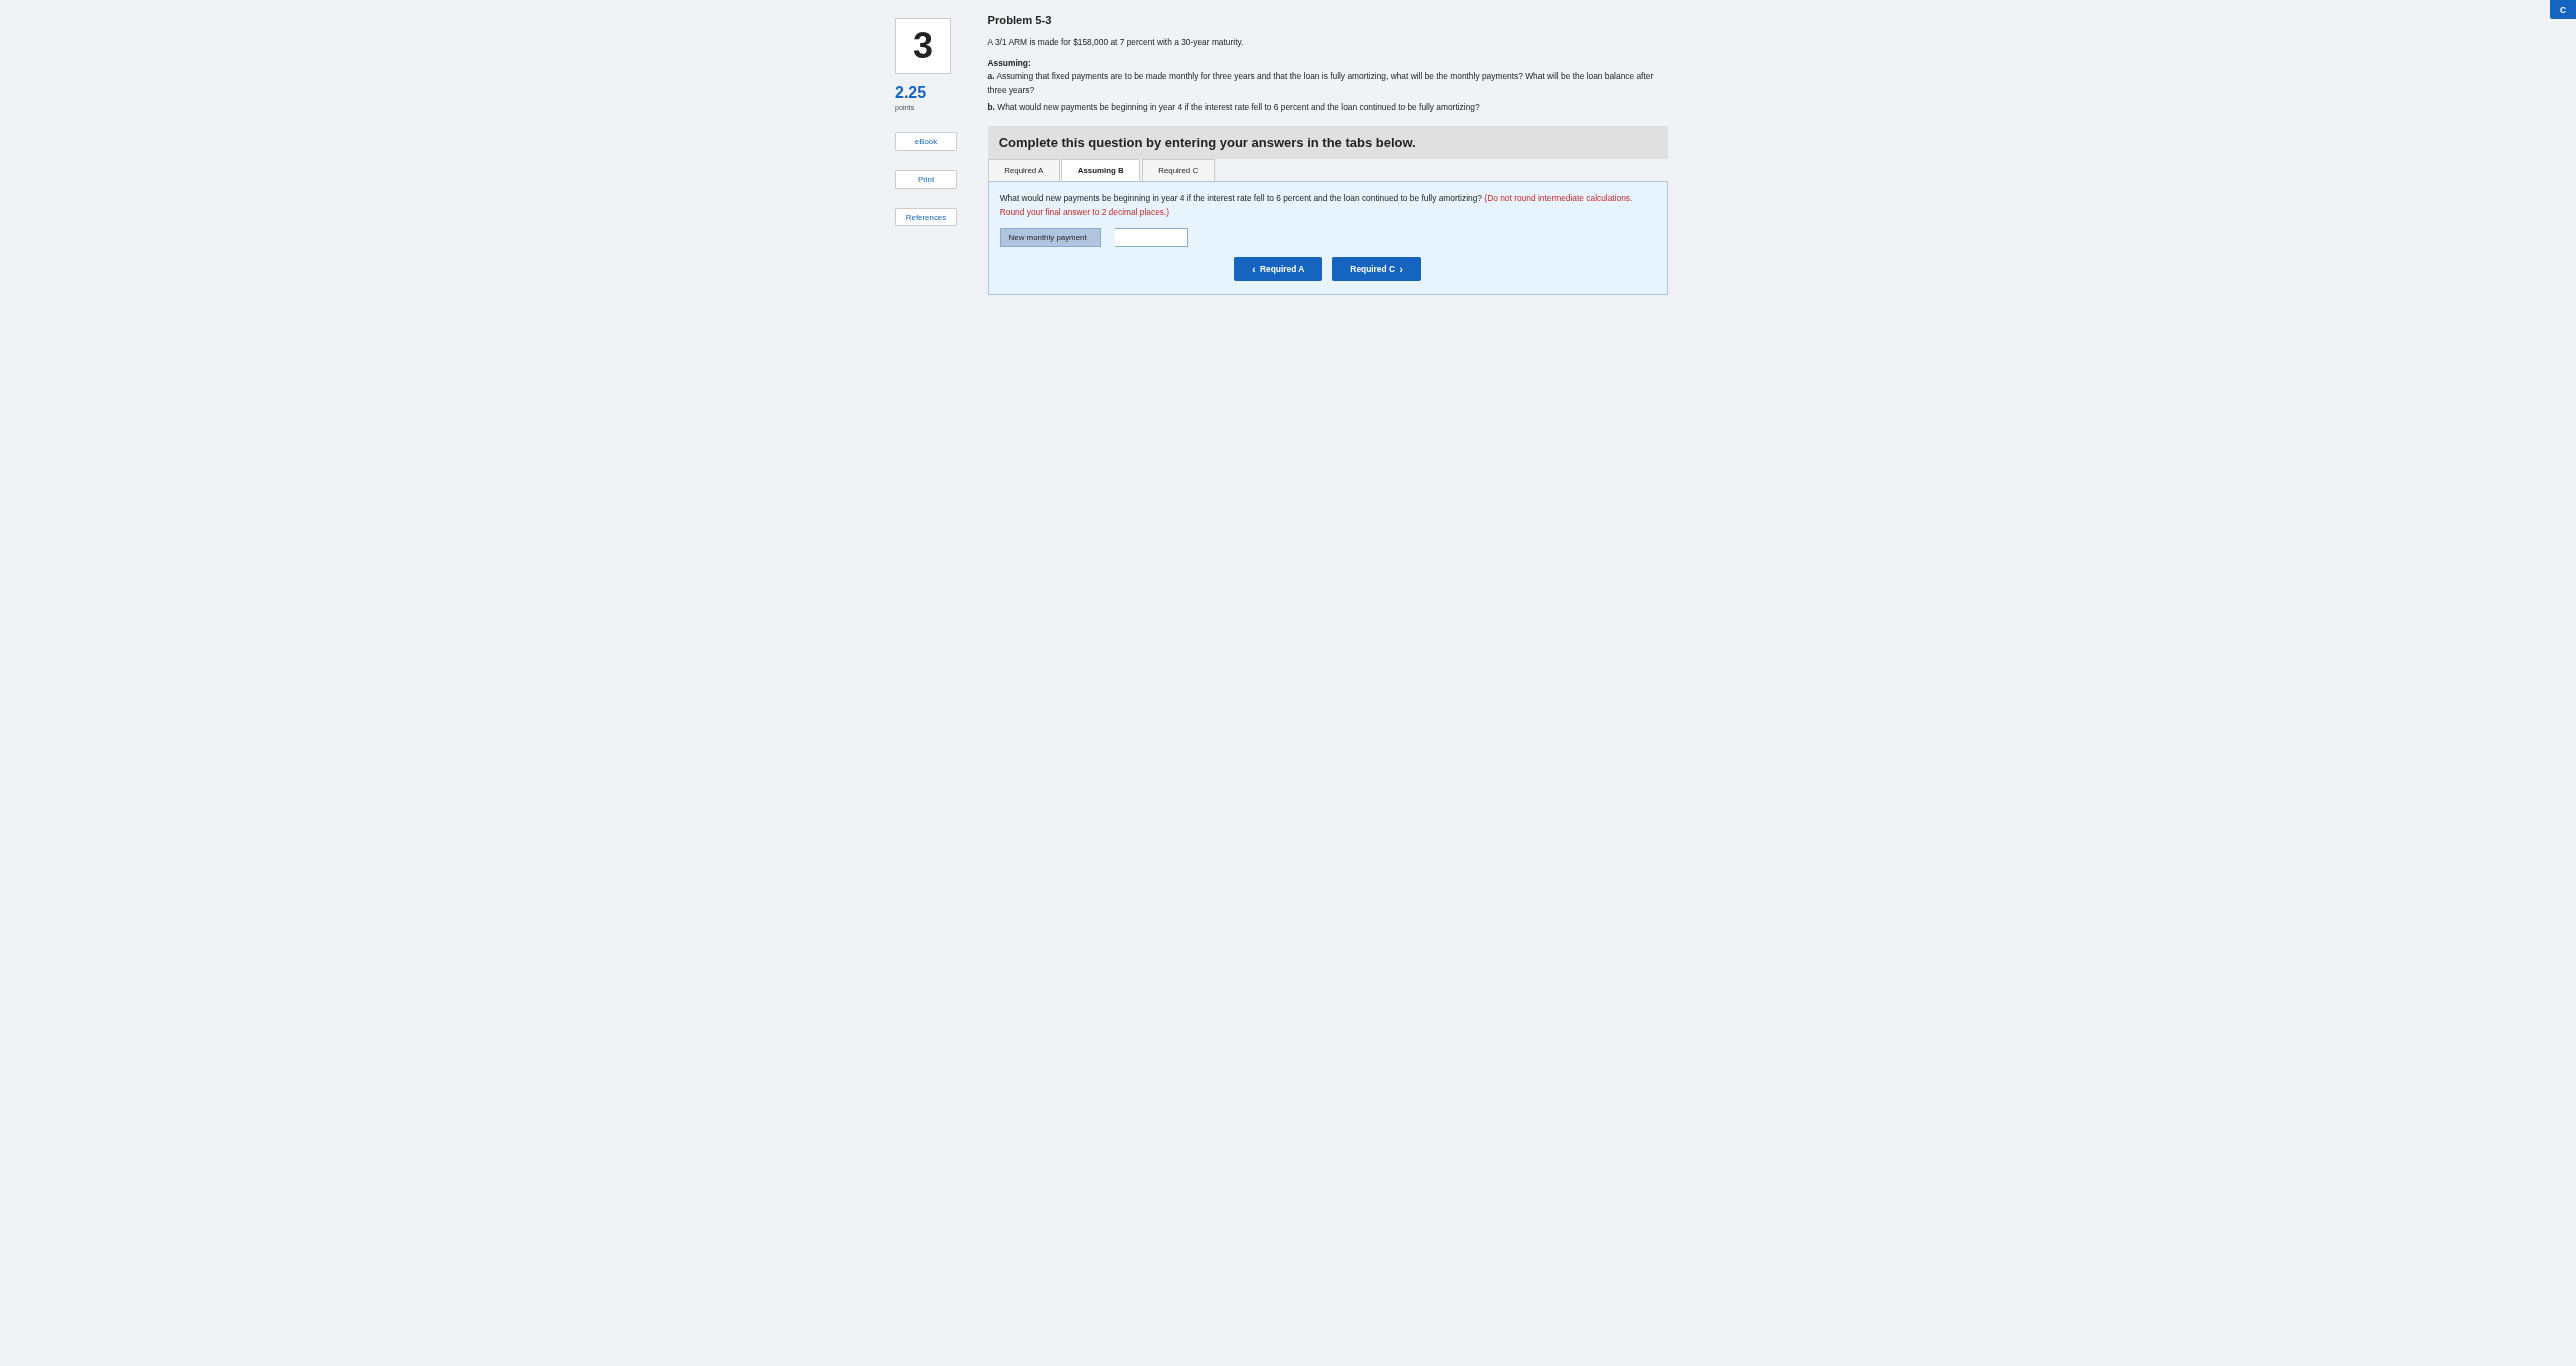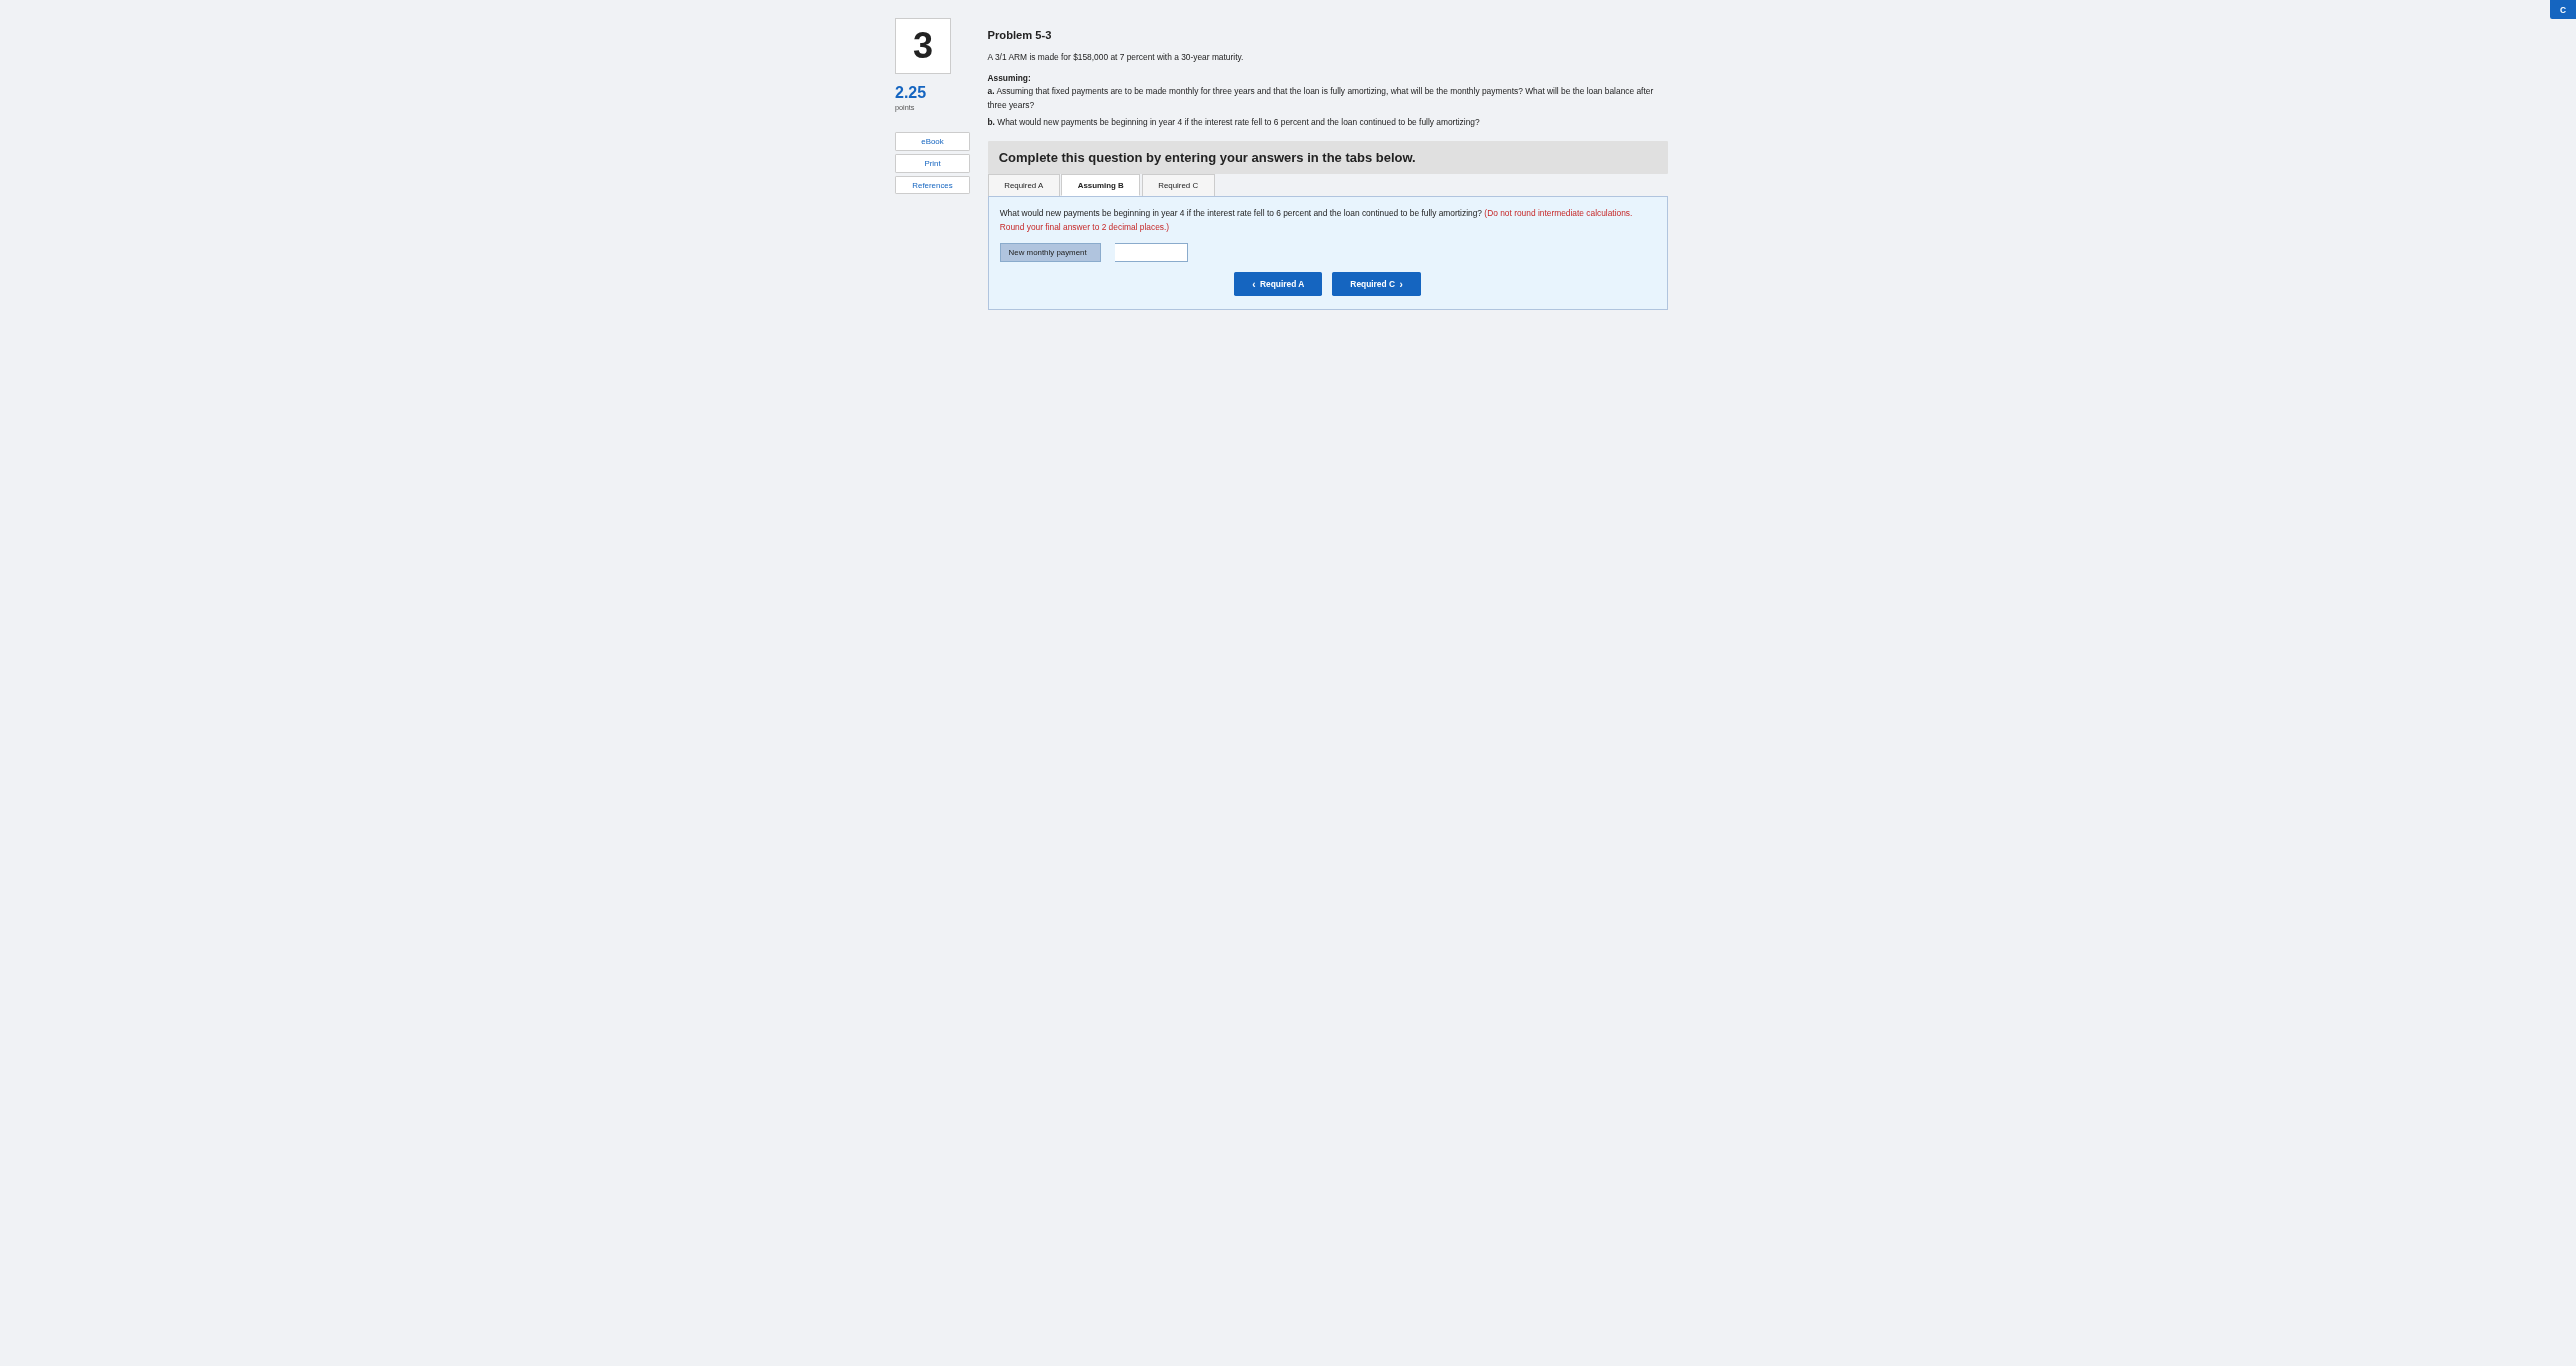--- a/index.html
+++ b/index.html
@@ -50,41 +50,40 @@
       font-weight: bold;
       margin-bottom: 1.1px;
     }
     .points-label {
       font-size: 7.3px;
       color: #555;
       margin-bottom: 20px;
     }
     .sidebar-btn {
       display: block;
-      width: 75px;
+      width: 62px;
       text-align: center;
       padding: 3.9px 0;
-      margin-bottom: 3px;
+      margin-bottom: 19px;
       background: white;
       border: 0.6px solid #ccc;
       color: #1565c0;
       cursor: pointer;
       font-size: 7.9px;
       border-radius: 1.1px;
     }
     .main-content {
       flex: 1;
       padding-left: 13.5px;
       padding-right: 13.5px;
     }
     .problem-title {
       font-size: 11.2px;
       font-weight: bold;
       margin-bottom: 10px;
-      margin-top: 15px;
     }
     .problem-text {
       font-size: 8.4px;
       margin-bottom: 7.9px;
       line-height: 1.6;
     }
     .required-label {
       font-weight: bold;
       font-size: 8.4px;
     }

